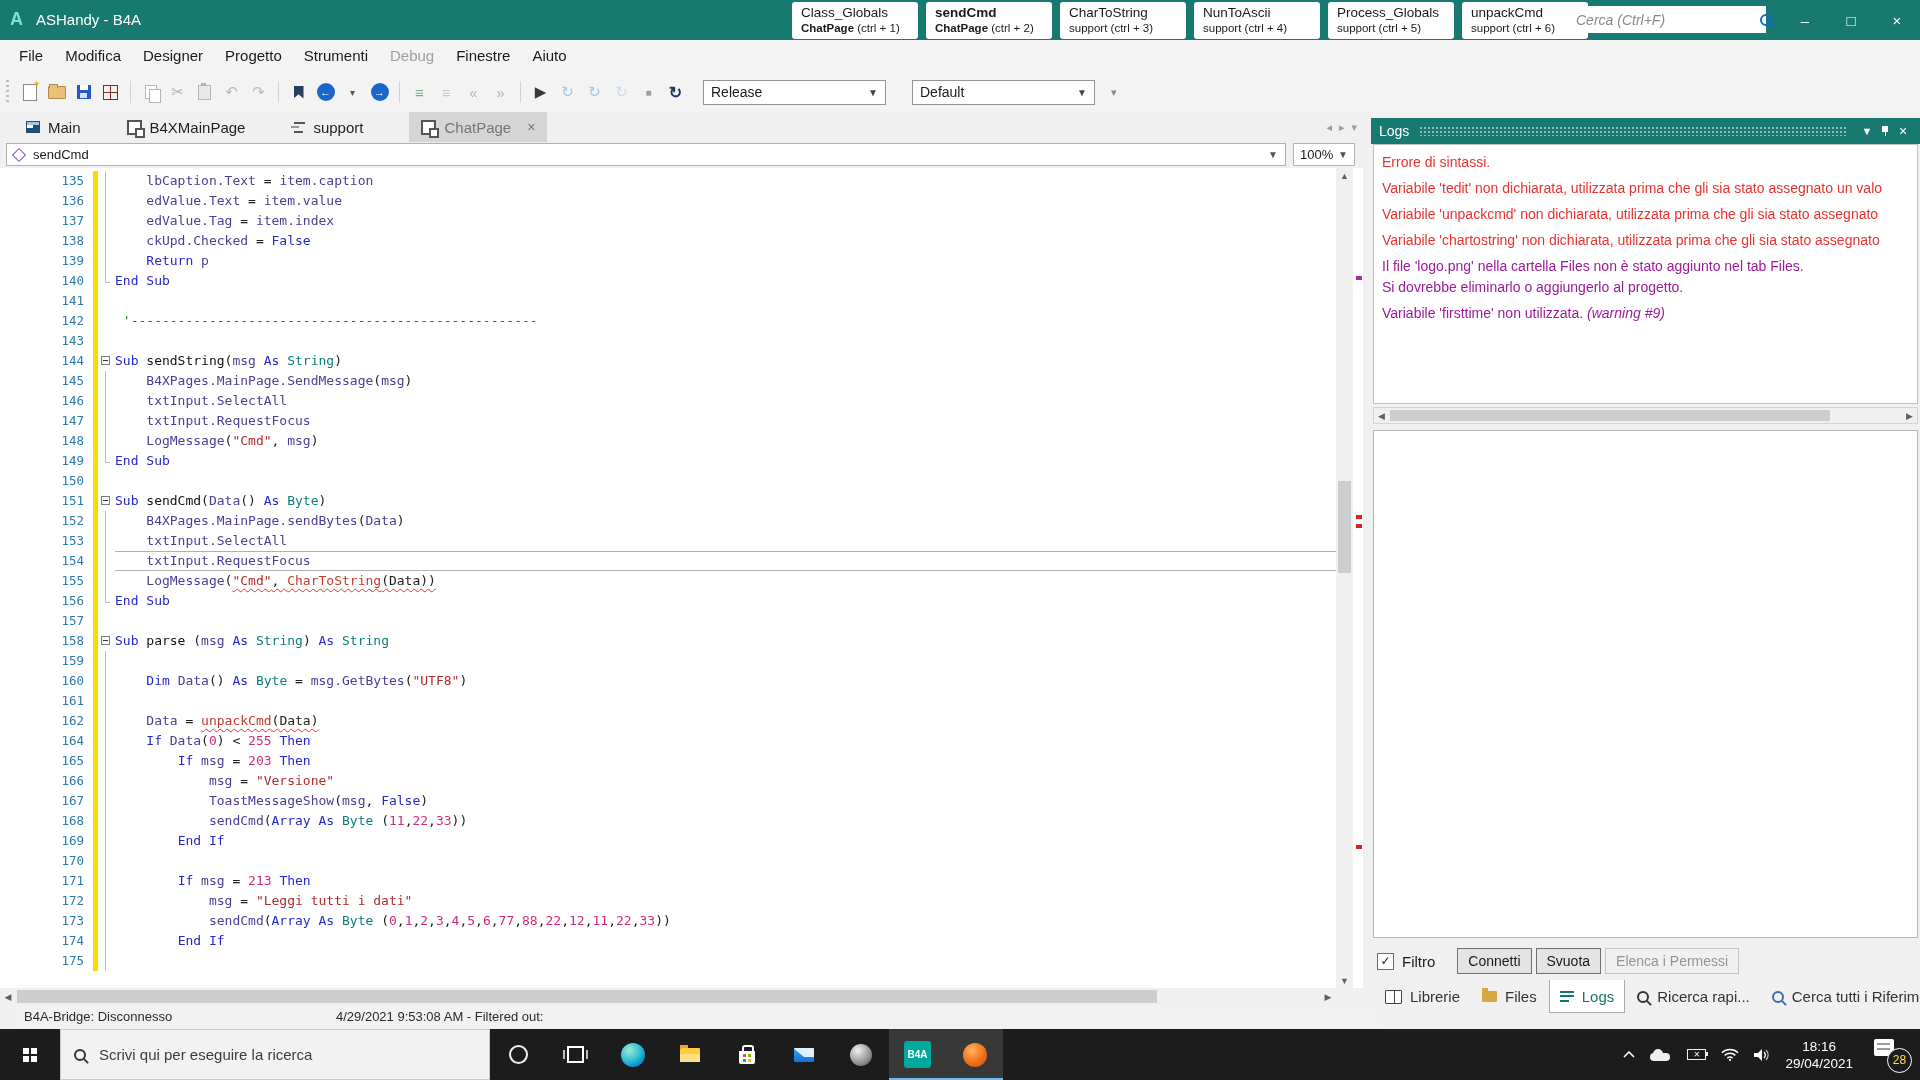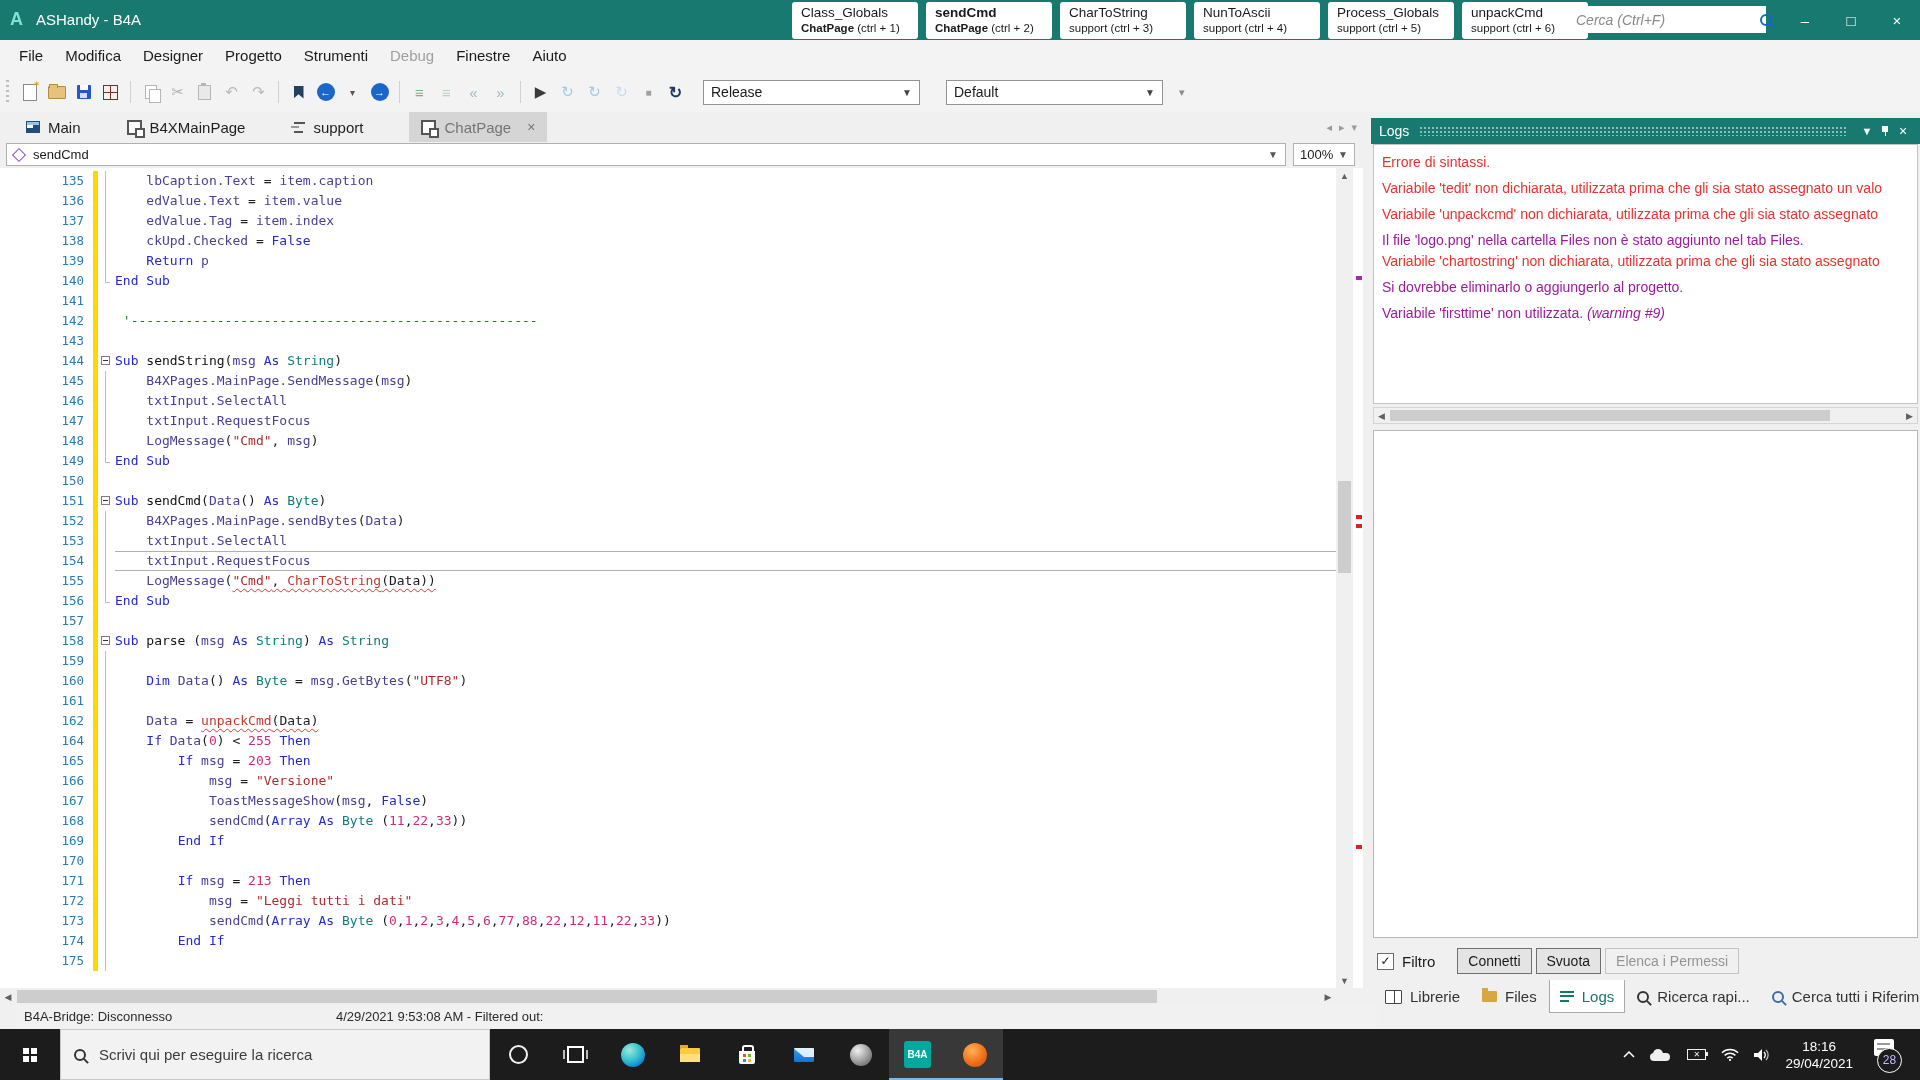--- a/index.html
+++ b/index.html
@@ -41,21 +41,21 @@
   .tb-save::after{content:"";position:absolute;left:3px;bottom:1px;width:7px;height:5px;background:#cfe0ff}
   .tb-grid{width:13px;height:13px;border:1px solid #7b2d26;
     background:linear-gradient(#7b2d26 0 0) 50% 0/1px 100% no-repeat,linear-gradient(#7b2d26 0 0) 0 50%/100% 1px no-repeat,#f7f1ee}
   .tb-copy{width:10px;height:12px;border:1px solid #b5b5b5;background:#fff;position:relative}
   .tb-copy::after{content:"";position:absolute;left:3px;top:3px;width:10px;height:12px;border:1px solid #b5b5b5;background:#fff}
   .tb-paste{width:11px;height:13px;border:1px solid #b5b5b5;background:#e9e9e9;position:relative}
   .tb-paste::before{content:"";position:absolute;left:2px;top:-3px;width:5px;height:3px;background:#b5b5b5}
   .tb-flag{width:10px;height:13px;background:#243f60;clip-path:polygon(0 0,100% 0,100% 100%,50% 68%,0 100%)}
   .tb-nav{width:18px;height:18px;border-radius:50%;background:#1b66c9;color:#fff;display:flex;align-items:center;justify-content:center}
   .tb-nav .inner{font-size:11px;line-height:1;color:#fff}
-  .combo{display:flex;align-items:center;width:217px;height:25px;background:#fff;border:1px solid #949494;padding:0 7px;font-size:14px;margin-left:14px;box-sizing:border-box;color:#1a1a1a;flex:none}
+  .combo{display:flex;align-items:center;width:183px;height:25px;background:#fff;border:1px solid #949494;padding:0 7px;font-size:14px;margin-left:14px;box-sizing:border-box;color:#1a1a1a;flex:none}
   .combo .car{margin-left:auto;color:#444;font-size:10px}
   .tb-overflow{margin-left:16px;color:#8a8a8a;font-size:11px}
   
   .left-region{position:absolute;left:0;top:112px;width:1363px;height:893px;background:#f0f0f0}
   .doctabs{position:absolute;left:0;top:0;right:0;height:30px;display:flex;align-items:center;padding-left:26px;gap:46px;box-sizing:border-box}
   .dtab{display:flex;align-items:center;gap:8px;font-size:15px;color:#1f1f1f;height:30px}
   .dtab.active{background:#d5d5d5;padding:0 12px;color:#757575;gap:8px}
   .dtab .x{margin-left:8px;color:#757575;font-size:14px}
   .dnav{position:absolute;right:6px;top:0;height:30px;display:flex;align-items:center;gap:7px;color:#9a9a9a;font-size:11px}
   .ic-table{width:14px;height:12px;border:1px solid #1f4e79;box-sizing:border-box;
@@ -178,21 +178,21 @@
   .trayic{display:flex;align-items:center;justify-content:center}
   .ti-cloud{width:22px;height:12px;position:relative}
   .ti-cloud::before{content:"";position:absolute;left:3px;top:0;width:10px;height:10px;border-radius:50%;background:#efefef}
   .ti-cloud::after{content:"";position:absolute;left:0;top:4px;width:20px;height:8px;border-radius:5px;background:#efefef}
   .ti-batt{width:17px;height:9px;border:1px solid #eee;position:relative;display:flex;align-items:center;justify-content:center;font-size:8px;color:#eee}
   .ti-batt::after{content:"";position:absolute;right:-3px;top:2px;width:2px;height:4px;background:#eee}
   .clock{text-align:center;font-size:13.5px;line-height:17px;color:#fff}
   .notif{position:relative;width:44px;height:40px}
   .notif .bubble{position:absolute;left:6px;top:4px;width:20px;height:17px;background:#fff;border-radius:2px}
   .notif .bubble::after{content:"";position:absolute;left:3px;top:4px;width:13px;height:2px;background:#9a9a9a;box-shadow:0 5px 0 #9a9a9a}
-  .notif .badge{position:absolute;right:10px;bottom:2px;width:23px;height:23px;border:1.5px solid #fff;border-radius:50%;background:#1c1c1c;color:#c4b5fd;font-size:12px;display:flex;align-items:center;justify-content:center}
+  .notif .badge{position:absolute;right:0;bottom:2px;width:23px;height:23px;border:1.5px solid #fff;border-radius:50%;background:#1c1c1c;color:#fde047;font-size:12px;display:flex;align-items:center;justify-content:center}
 </style>
 </head>
 <body>
 
 <div class="titlebar">
   <span class="applogo">A</span>
   <span class="apptitle">ASHandy - B4A</span>
   <div class="qtabs" id="qtabs">
       <div class="qtab">
         <div class="l1">Class_Globals</div>
@@ -413,22 +413,22 @@
     <span class="hic">▼</span>
     <span class="hic">
         <span class="ic-pin"></span>
       </span>
     <span class="hic" style="font-size:14px">×</span>
   </div>
   <div class="errwrap" id="logentries">
       <div class="logline red"><span>Errore di sintassi.</span></div>
       <div class="logline red"><span>Variabile 'tedit' non dichiarata, utilizzata prima che gli sia stato assegnato un valo</span></div>
       <div class="logline red"><span>Variabile 'unpackcmd' non dichiarata, utilizzata prima che gli sia stato assegnato</span></div>
+      <div class="logline red"><span>Variabile 'chartostring' non dichiarata, utilizzata prima che gli sia stato assegnato</span></div>
       <div class="logline purple tight"><span>Il file 'logo.png' nella cartella Files non è stato aggiunto nel tab Files.</span></div>
-      <div class="logline red"><span>Variabile 'chartostring' non dichiarata, utilizzata prima che gli sia stato assegnato</span></div>
       <div class="logline purple tight"><span>Si dovrebbe eliminarlo o aggiungerlo al progetto.</span></div>
       <div class="logline purple gap"><span>Variabile 'firsttime' non utilizzata. </span><span class="warn">(warning #9)</span></div>
     </div>
   <div class="lhscroll">
     <span class="arr lf">◀</span>
     <span class="arr rt">▶</span>
     <div class="lhthumb"></div>
   </div>
   <div class="subpane"></div>
   <div class="lctrl">

